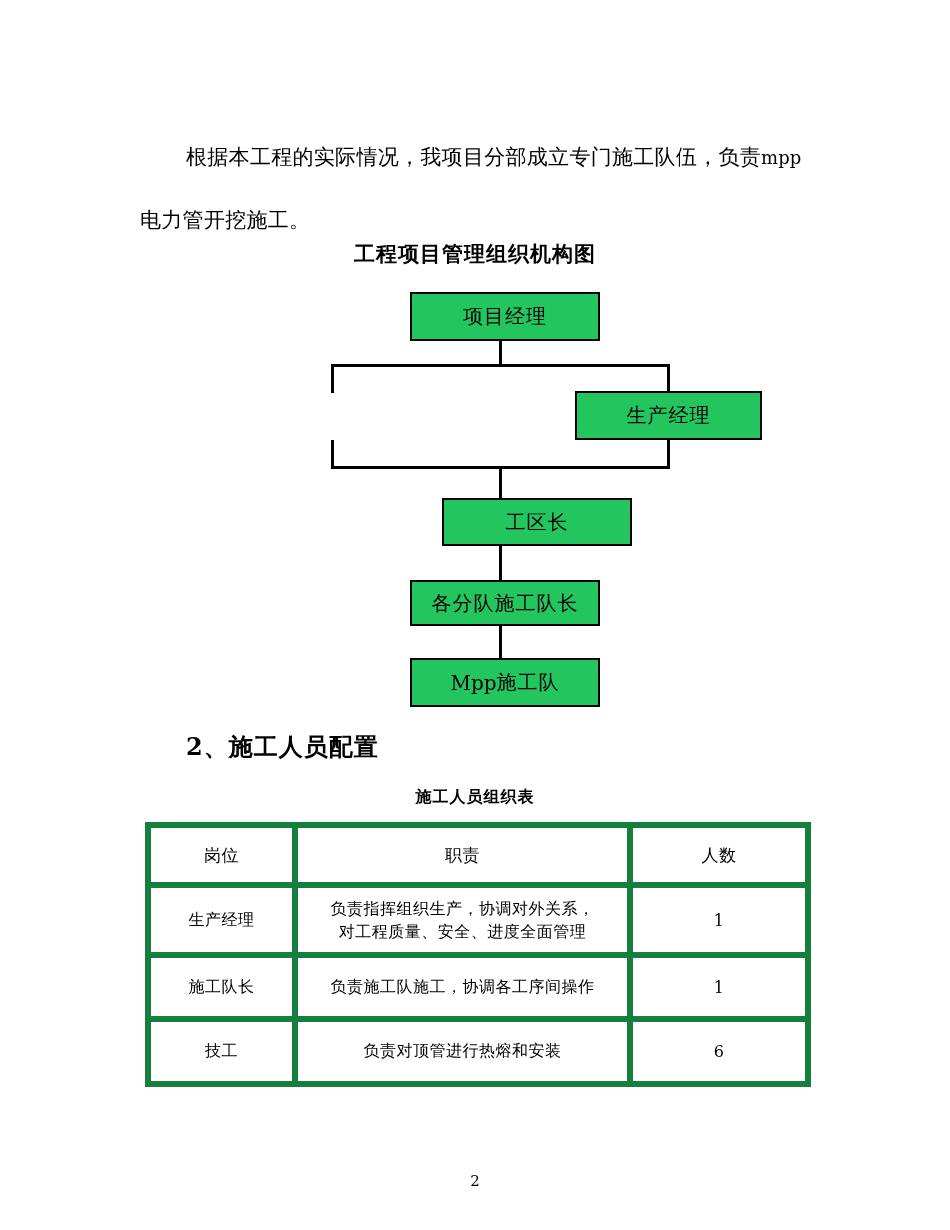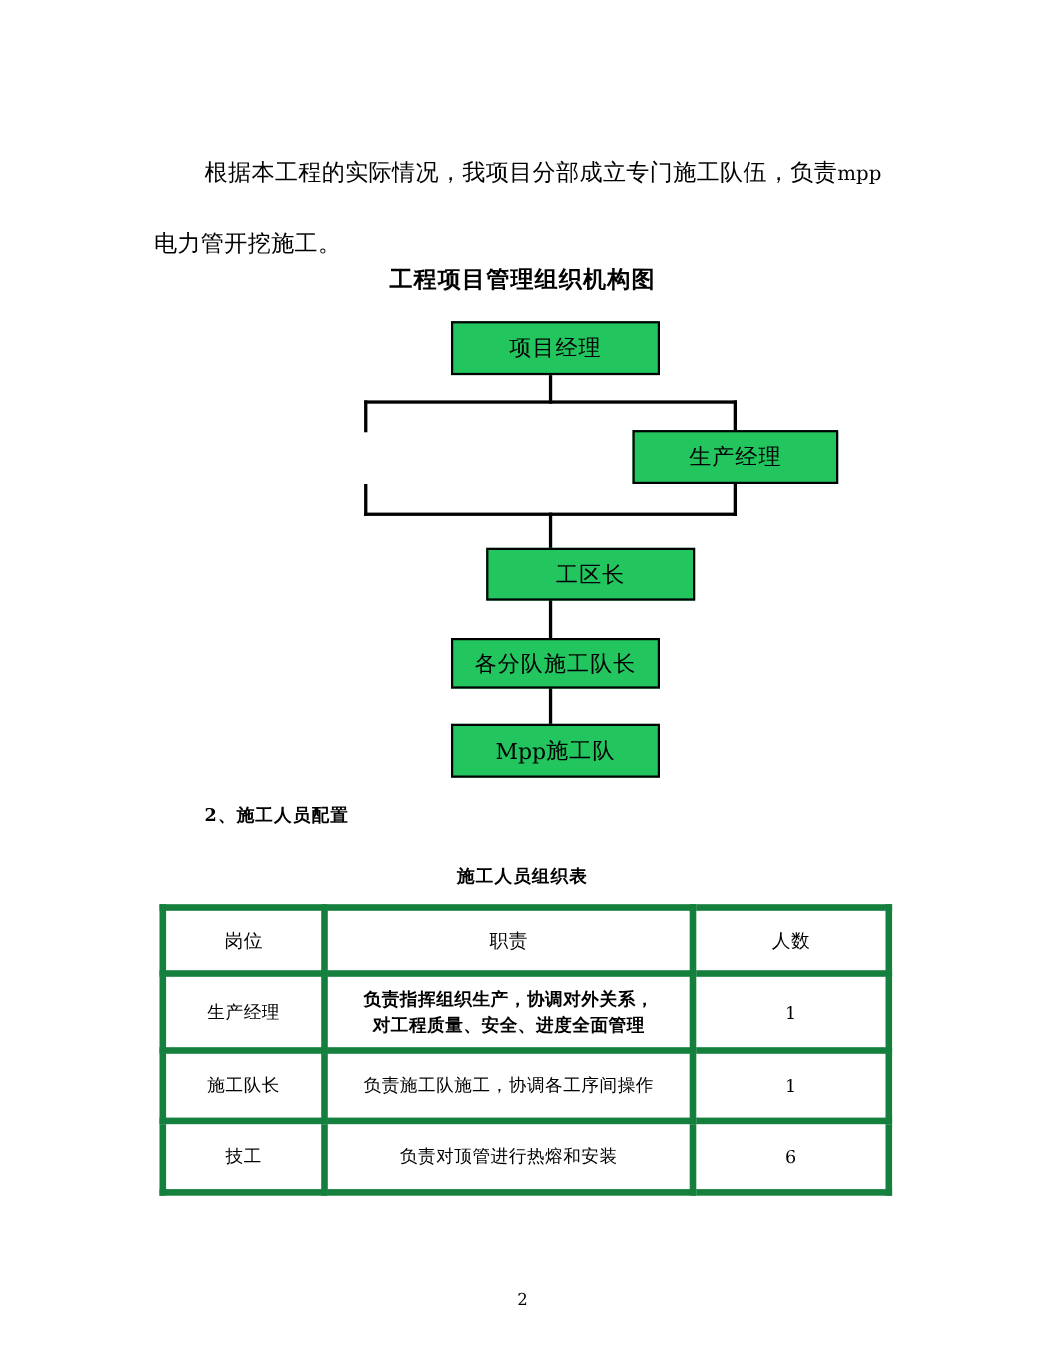--- a/index.html
+++ b/index.html
@@ -103,21 +103,21 @@
   
   .c3-stem  { left: 499px; top: 545px; width: 3px;   height: 37px; }
   
   .c4-stem  { left: 499px; top: 625px; width: 3px;   height: 35px; }
 
   
   .heading {
     position: absolute;
     left: 186px;
     top: 731px;
-    font-size: 16px;
+    font-size: 24px;
     font-weight: bold;
     letter-spacing: 1px;
   }
 
   
   .table-title {
     position: absolute;
     left: 0;
     top: 787px;
     width: 950px;
@@ -147,21 +147,21 @@
   table.staff col.c-role  { width: 147px; }
   table.staff col.c-duty  { width: 335px; }
   table.staff col.c-count { width: 178px; }
 
   table.staff tr.hdr td { height: 50px; font-size: 17px; }
   table.staff tr.r1 td  { height: 60px; }
   table.staff tr.r2 td  { height: 54px; }
   table.staff tr.r3 td  { height: 54px; }
   table.staff tr.r4 td  { height: 55px; }
 
-  td.duty-multi { line-height: 1.45; font-weight: bold; }
+  td.duty-multi { line-height: 1.45; }
   td.count { font-family: "DejaVu Serif", "Liberation Serif", serif; font-size: 17px; }
 
   
   .page-number {
     position: absolute;
     left: 0;
     top: 1172px;
     width: 950px;
     text-align: center;
     font-size: 15px;

